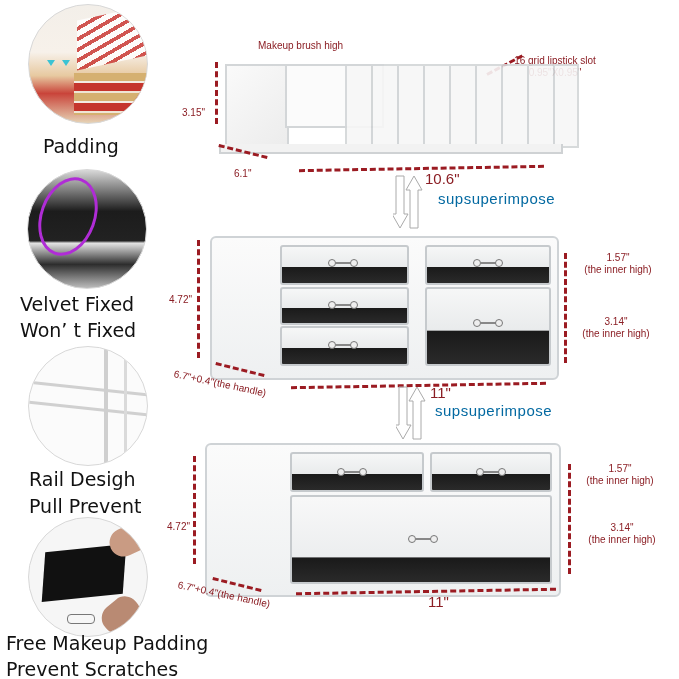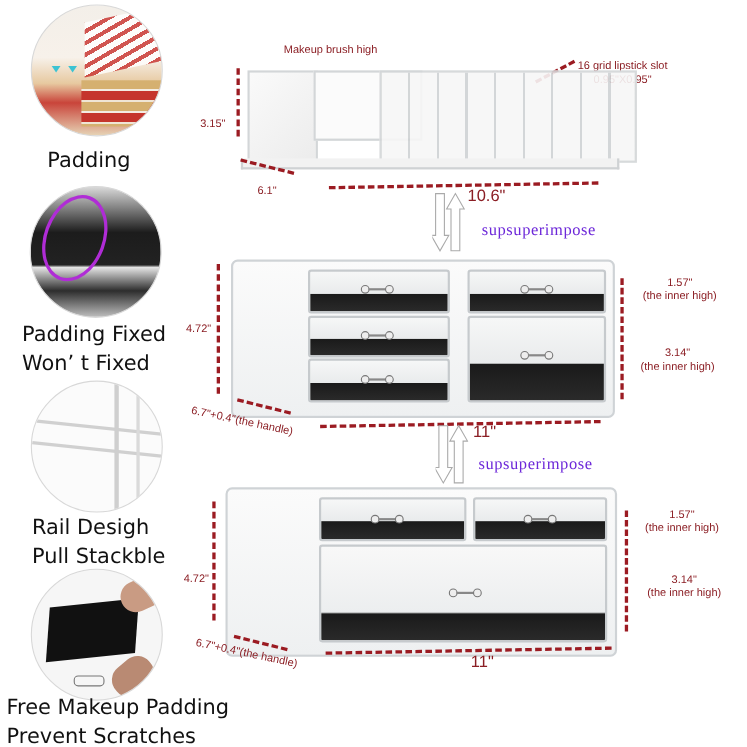--- a/index.html
+++ b/index.html
@@ -5,21 +5,21 @@
   html,body{margin:0;padding:0;background:#fff;}
   body{width:679px;height:679px;position:relative;overflow:hidden;font-family:"Liberation Sans",sans-serif;}
   .abs{position:absolute;}
   .feat-circle{position:absolute;border-radius:50%;overflow:hidden;border:1px solid #d8d8d8;background:#f4f4f4;}
   .feat-label{position:absolute;font-family:"DejaVu Sans",sans-serif;color:#111;font-size:19px;line-height:25px;white-space:nowrap;}
   .dim{position:absolute;color:#8b1e24;font-size:10px;white-space:nowrap;}
   .dim-big{position:absolute;color:#8b1e24;font-size:15px;white-space:nowrap;}
   .dim-center{text-align:center;line-height:12px;}
   .vdash{position:absolute;width:0;border-left:3px dashed #9b1b22;}
   .hdash{position:absolute;height:0;border-top:3px dashed #9b1b22;}
-  .super{position:absolute;color:#6d28d9;font-size:15px;letter-spacing:0.5px;font-family:Liberation Serif, serif;margin-top:12px;}
+  .super{position:absolute;color:#0369a1;font-size:15px;letter-spacing:0.5px;font-family:Liberation Sans, sans-serif;}
   .case{position:absolute;border:2px solid #cfd3d6;border-radius:6px;background:linear-gradient(180deg,#fbfbfb,#eef0f1);}
   .drawer{position:absolute;border:2px solid #c6cacd;border-radius:3px;background:linear-gradient(180deg,#f6f7f7 0%,#e9ebec 55%,#1a1a1a 56%,#2a2a2a 100%);}
   .knob{position:absolute;width:30px;height:8px;}
   .knob::before,.knob::after{content:"";position:absolute;top:0;width:8px;height:8px;border-radius:50%;border:1.5px solid #777;background:#eee;box-sizing:border-box;}
   .knob::before{left:0}.knob::after{right:0}
   .knob span{position:absolute;left:7px;right:7px;top:3px;height:2px;background:#888;}
   .arrow{position:absolute;}
 </style>
 </head>
 <body>
@@ -31,49 +31,49 @@
     <div class="abs" style="left:18px;top:55px;width:0;height:0;border-left:4px solid transparent;border-right:4px solid transparent;border-top:6px solid #3cc3d3;"></div>
     <div class="abs" style="left:33px;top:55px;width:0;height:0;border-left:4px solid transparent;border-right:4px solid transparent;border-top:6px solid #3cc3d3;"></div>
   </div>
   <div class="feat-label" style="left:43px;top:134px;">Padding</div>
 </div>
 
 <div>
   <div class="feat-circle" style="left:27px;top:169px;width:118px;height:118px;background:linear-gradient(180deg,#d9d9d9 0%,#1c1c1c 35%,#222 60%,#e4e4e4 62%,#2d2d2d 80%,#bcbcbc 100%);">
     <div class="abs" style="left:12px;top:6px;width:50px;height:75px;border:3px solid #b02cd6;border-radius:50%;transform:rotate(20deg);"></div>
   </div>
-  <div class="feat-label" style="left:20px;top:292px;">Padding Fixed</div>
+  <div class="feat-label" style="left:20px;top:292px;">Velvet Fixed</div>
   <div class="feat-label" style="left:20px;top:318px;">Won’ t Fixed</div>
 </div>
 
 <div>
   <div class="feat-circle" style="left:28px;top:346px;width:118px;height:118px;background:#fbfbfb;">
     <div class="abs" style="left:0;top:40px;width:118px;height:3px;background:#d0d0d0;transform:rotate(6deg);"></div>
     <div class="abs" style="left:0;top:60px;width:118px;height:3px;background:#d0d0d0;transform:rotate(6deg);"></div>
     <div class="abs" style="left:75px;top:0;width:4px;height:118px;background:#cfcfcf;"></div>
     <div class="abs" style="left:95px;top:0;width:3px;height:118px;background:#dadada;"></div>
   </div>
   <div class="feat-label" style="left:29px;top:467px;">Rail Desigh</div>
-  <div class="feat-label" style="left:29px;top:494px;">Pull Stackble</div>
+  <div class="feat-label" style="left:29px;top:494px;">Pull Prevent</div>
 </div>
 
 <div>
   <div class="feat-circle" style="left:28px;top:517px;width:118px;height:118px;background:#f6f6f6;">
     <div class="abs" style="left:15px;top:30px;width:80px;height:50px;background:#111;transform:skewX(-10deg) rotate(-6deg);"></div>
     <div class="abs" style="left:80px;top:8px;width:40px;height:28px;background:#c99b83;border-radius:14px;transform:rotate(-25deg);"></div>
     <div class="abs" style="left:72px;top:82px;width:40px;height:30px;background:#b98a73;border-radius:14px;transform:rotate(-40deg);"></div>
     <div class="abs" style="left:38px;top:96px;width:26px;height:8px;border:1.5px solid #777;border-radius:4px;"></div>
   </div>
   <div class="feat-label" style="left:6px;top:631px;">Free Makeup Padding</div>
   <div class="feat-label" style="left:6px;top:657px;">Prevent Scratches</div>
 </div>
 
 <div>
   <div class="dim" style="left:258px;top:40px;">Makeup brush high</div>
-  <div class="dim dim-center" style="left:506px;top:55px;width:120px;">
+  <div class="dim dim-center" style="left:495px;top:55px;width:120px;">
     <div>16 grid lipstick slot</div>
     <div>0.95"X0.95"</div>
   </div>
   <div class="abs" style="left:487px;top:73px;width:40px;border-top:3px dashed #9b1b22;transform:rotate(-28deg);transform-origin:left;"></div>
 
   <div class="abs" style="left:225px;top:62px;width:325px;height:95px;">
     <div class="abs" style="left:0;top:2px;width:60px;height:80px;border:2px solid #d3d6d8;background:linear-gradient(135deg,#fafafa,#ececec);"></div>
     <div class="abs" style="left:60px;top:2px;width:95px;height:60px;border:2px solid #d3d6d8;background:#fbfbfb;"></div>
     <div class="abs" style="left:120px;top:2px;width:230px;height:80px;border:2px solid #d3d6d8;background:repeating-linear-gradient(90deg,#f7f7f7 0 24px,#cfd2d4 24px 26px),#f5f5f5;opacity:.9;"></div>
     <div class="abs" style="left:-6px;top:82px;width:340px;height:8px;border:2px solid #cfd2d4;border-top:none;background:#f2f2f2;"></div>

